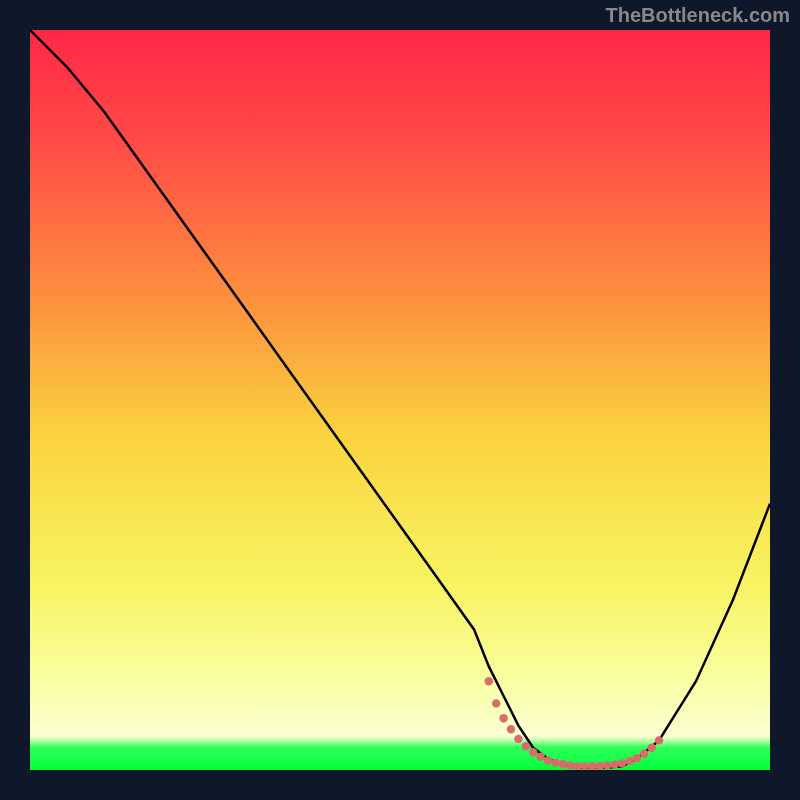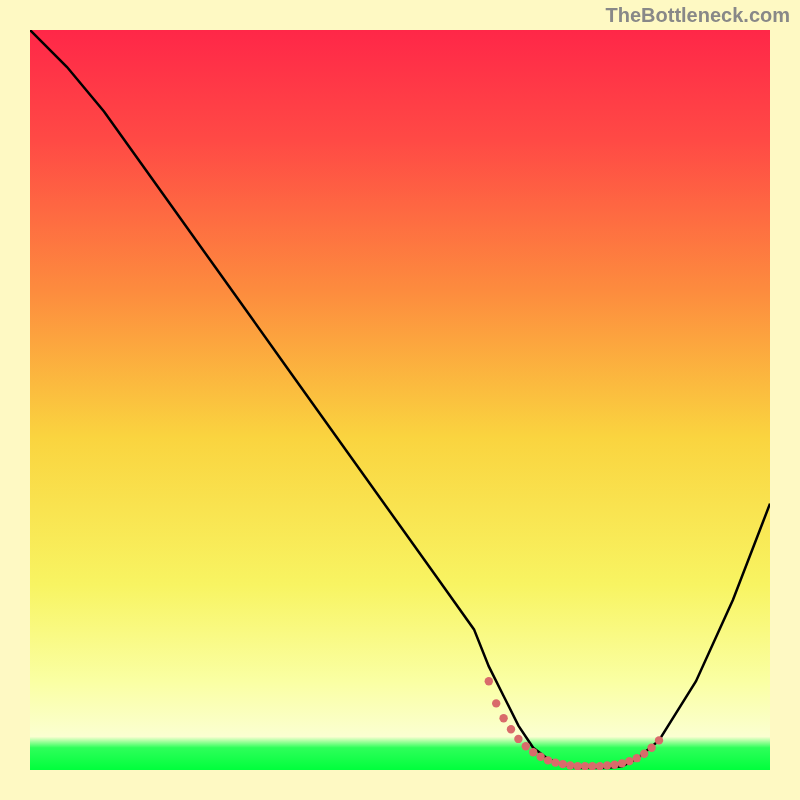--- a/index.html
+++ b/index.html
@@ -1,17 +1,17 @@
 <!DOCTYPE html>
 <html><head>
 <meta charset="utf-8">
 <style>
 * { margin: 0; padding: 0; box-sizing: border-box; }
 body { width: 800px; height: 800px; overflow: hidden; background: #000; font-family: Arial, sans-serif; }
-.container { width: 800px; height: 800px; position: relative; background: #fef9c3; }
+.container { width: 800px; height: 800px; position: relative; background: #0f172a; }
 .watermark { position: absolute; top: 4px; right: 10px; color: #888; font-size: 20px; font-weight: bold; z-index: 10; }
 .plot-area { position: absolute; left: 30px; top: 30px; width: 740px; height: 740px; }
 .gradient-bg { position: absolute; left: 0; top: 0; width: 100%; height: 100%; }
 svg.curve { position: absolute; left: 0; top: 0; width: 100%; height: 100%; }
 </style>
 </head>
 <body>
 
 <div class="container">
   <div class="watermark">TheBottleneck.com</div>

